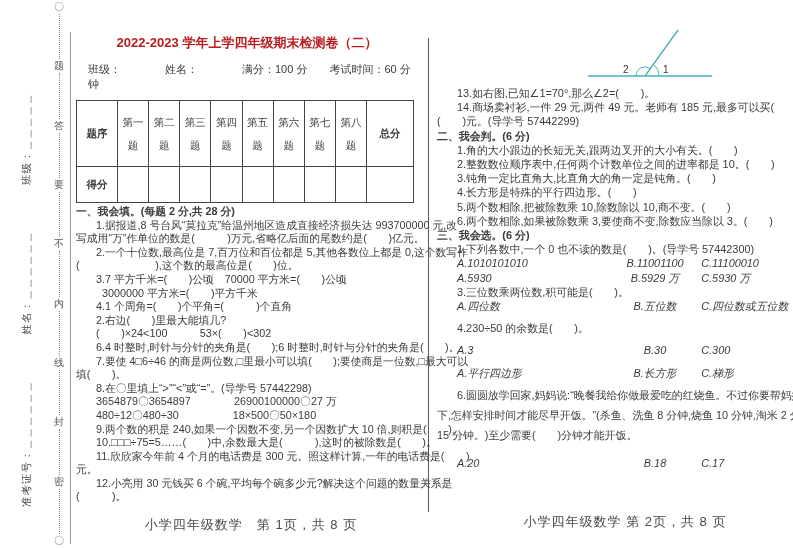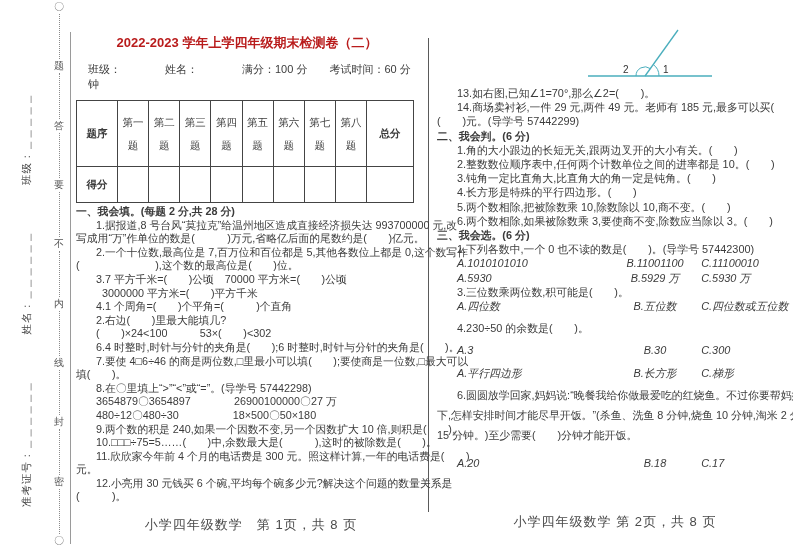--- a/index.html
+++ b/index.html
@@ -58,21 +58,21 @@
   .ln.opts span:nth-child(2){width:28%;text-align:center;}
   .ln.opts span:nth-child(3){width:26%;}
   .ln.g{margin-top:8px;}
   .ln.g2{margin-top:6px;}
   .ln.g3{margin-top:14px;}
 
   .angle-svg{position:absolute;left:585px;top:26px;z-index:2;}
 
   .footer{position:absolute;font-size:13px;color:#4a4a4a;text-align:center;letter-spacing:1px;}
   .footer.fl{left:86px;width:330px;top:516px;}
-  .footer.fr{left:455px;width:320px;top:513px;}
+  .footer.fr{left:465px;width:320px;top:513px;}
 </style>
 </head>
 <body>
 
 <div class="page">
 
   <div class="rotated-fields">准考证号：＿＿＿＿＿＿　　　　姓名：＿＿＿＿＿＿　　　　班级：＿＿＿＿＿</div>
 
   <div class="seal-col">
     <span class="seal-char">〇</span>

